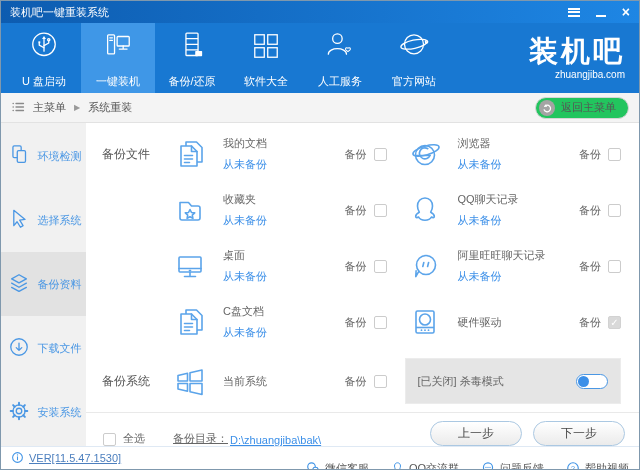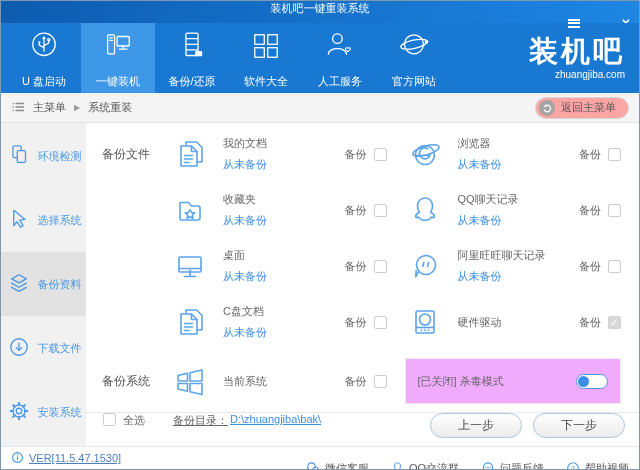--- a/index.html
+++ b/index.html
@@ -4,21 +4,21 @@
 <style>
   * { box-sizing: border-box; margin: 0; padding: 0; }
   html,body { background:#c8ccd0; }
   body { font-family: "Liberation Sans", "DejaVu Sans", sans-serif; }
   .app { width:640px; height:470px; background:#fff; border:1px solid #7f98ad;
          display:flex; flex-direction:column; overflow:hidden; }
 
   
   .titlebar { height:22px; background:linear-gradient(90deg,#0d5cb0,#1e86e4);
               display:flex; align-items:center; padding:0 9px; color:#fff;
-              font-size:11px; flex-shrink:0;flex-direction:column; }
+              font-size:11px; flex-shrink:0; }
   .titlebar-controls { margin-left:auto; display:flex; align-items:center; gap:16px; }
   .hamb { width:12px; height:9px; border-top:2px solid #fff; border-bottom:2px solid #fff;
           position:relative; cursor:pointer; }
   .hamb::after { content:""; position:absolute; left:0; top:1.5px; width:12px; height:2px; background:#fff; }
   .minimize { width:10px; height:2px; background:#fff; margin-top:7px; cursor:pointer; }
   .close { font-size:14px; line-height:1; cursor:pointer; font-weight:bold; }
 
   
   .nav { height:70px; background:#1878d2; display:flex; padding-left:6px; flex-shrink:0; }
   .nav-item { width:74px; display:flex; flex-direction:column; align-items:center;
@@ -27,21 +27,21 @@
   .nav-logo { margin-left:auto; padding-right:14px; color:#fff; display:flex;
               flex-direction:column; align-items:flex-end; justify-content:center; }
   .logo-big { font-size:29px; font-weight:bold; line-height:1; letter-spacing:3px; }
   .logo-domain { font-size:10px; margin-top:3px; }
 
   
   .breadcrumb { height:30px; background:#f4f4f4; border-bottom:1px solid #e2e2e2;
                 display:flex; align-items:center; padding:0 10px; font-size:11px;
                 color:#555; gap:8px; flex-shrink:0;justify-content:space-between; }
   .crumb-sep { font-size:8px; color:#999; }
-  .back-btn { margin-left:auto; height:22px; border-radius:11px; background:#fca5a5;
+  .back-btn { margin-left:auto; height:22px; border-radius:11px; background:#22c55e;
               border:1px solid #d6d6d6; display:flex; align-items:center; gap:6px;
               padding:0 12px 0 3px; font-size:11px; color:#555; cursor:pointer; }
   .back-circle { width:16px; height:16px; border-radius:50%; background:#a4a4a4;
                  display:flex; align-items:center; justify-content:center; }
 
   
   .body { flex:1; display:flex; min-height:0; }
   .sidebar { width:85px; background:#f1f1f1; display:flex; flex-direction:column;
              padding-top:1px; flex-shrink:0; }
   .side-item { height:64px; display:flex; flex-direction:row; align-items:center;
@@ -61,29 +61,29 @@
   .item-status:empty { display:none; }
   .backup { margin-left:auto; display:flex; align-items:center; gap:7px;
             font-size:11px; color:#666; }
   .checkbox { width:13px; height:13px; border:1px solid #ccc; background:#fff;
               border-radius:2px; cursor:pointer; display:flex; align-items:center;
               justify-content:center; }
   .checkbox.checked-disabled { background:#d9d9d9; border-color:#d2d2d2; color:#fff;
               font-size:10px; cursor:default; }
   .checkbox.checked-disabled::after { content:"✓"; }
 
-  .av-box { flex:1; height:46px; background:#f0abfc; border:1px solid #ececec;
+  .av-box { flex:1; height:46px; background:#e5e5e5; border:1px solid #ececec;
             display:flex; align-items:center; padding:0 12px; font-size:11px; color:#666; }
   .toggle { margin-left:auto; width:32px; height:15px; border:1px solid #4a97e4;
             border-radius:9px; position:relative; background:#fff; cursor:pointer; }
   .knob { position:absolute; left:1px; top:1px; width:11px; height:11px;
           border-radius:50%; background:#3b8fe8; }
 
   
-  .footer { height:34px; border-top:1px solid #e9e9e9; display:flex; align-items:flex-start;
+  .footer { height:34px; border-top:1px solid #e9e9e9; display:flex; align-items:flex-end;
             padding:0 14px 0 17px; font-size:11px; color:#666; flex-shrink:0; }
   .select-all-label { margin-left:7px; }
   .dir-label { margin-left:28px;text-decoration:underline; }
   .dir-link { color:#3b8fe8; text-decoration:underline; cursor:pointer; margin-left:2px; }
   .btns { margin-left:auto; display:flex; gap:11px; }
   .btn { width:92px; height:25px; border-radius:13px; border:1px solid #abc8e2;
          background:linear-gradient(#ffffff,#ebebeb); display:flex; align-items:center;
          justify-content:center; font-size:12px; color:#444; cursor:pointer; }
 
   

